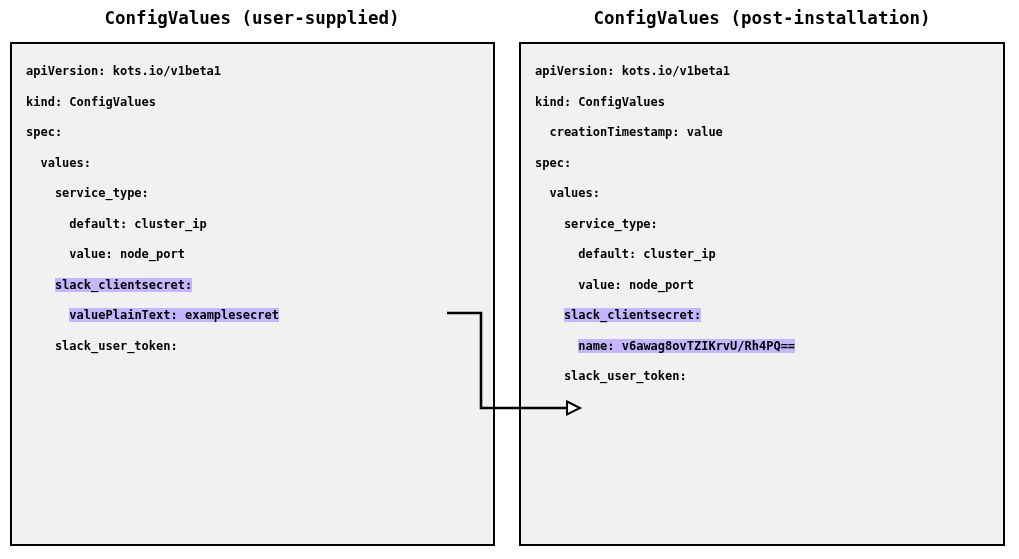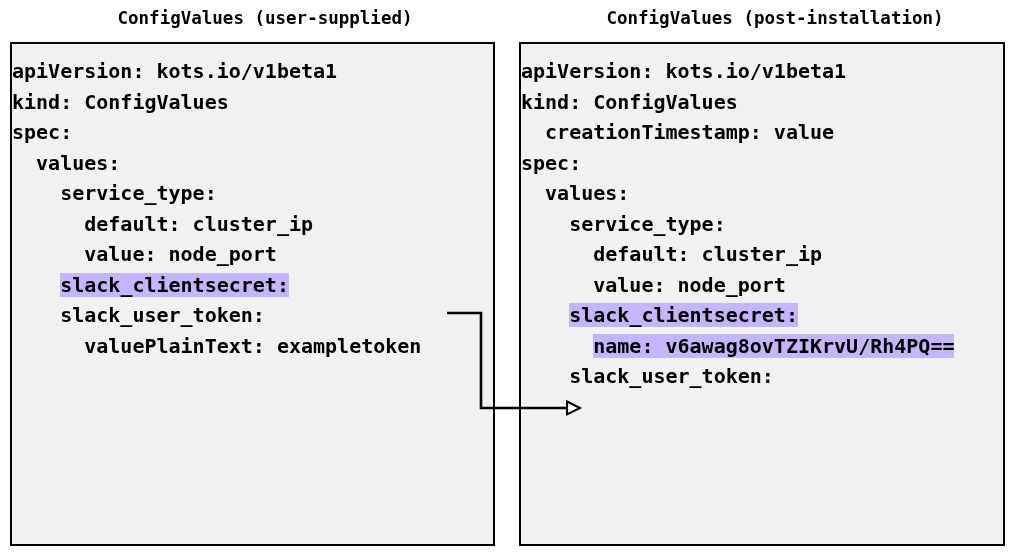--- a/index.html
+++ b/index.html
@@ -15,21 +15,21 @@
     font-family: "DejaVu Sans Mono", "Liberation Mono", monospace;
   }
 
   .panel {
     position: absolute;
     top: 0;
   }
   .panel-title {
     position: absolute;
     top: 8px;
-    left: 13px;
+    left: 0;
     width: 100%;
     text-align: center;
     font-family: "DejaVu Sans Mono", "Liberation Mono", monospace;
     font-size: 17.5px;
     font-weight: bold;
     color: #000000;
     letter-spacing: 0px;
     white-space: nowrap;
   }
   .code-box {
@@ -38,26 +38,27 @@
     left: 0;
     box-sizing: border-box;
     background: #f1f1f1;
     border: 2px solid #000000;
     padding: 12px 0 0 0;
     overflow: hidden;
   }
 
   .code-line {
     font-family: "DejaVu Sans Mono", "Liberation Mono", monospace;
-    font-size: 20px;
+    font-size: 12px;
     font-weight: bold;
     color: #000000;
     height: 30.5px;
     line-height: 30.5px;
     white-space: pre;
+    padding-left: 14px;
   }
   .code-line > span.seg {
     display: inline;
     white-space: pre;
   }
   .code-line > span.hl {
     background: #c4b5fd;
     display: inline;
     white-space: pre;
   }
@@ -87,22 +88,22 @@
   <div class="panel-title">ConfigValues (user-supplied)</div>
   <div class="code-box" id="code-box-left">
       <div class="code-line"><span class="seg">apiVersion: kots.io/v1beta1</span></div>
       <div class="code-line"><span class="seg">kind: ConfigValues</span></div>
       <div class="code-line"><span class="seg">spec:</span></div>
       <div class="code-line"><span class="seg">  values:</span></div>
       <div class="code-line"><span class="seg">    service_type:</span></div>
       <div class="code-line"><span class="seg">      default: cluster_ip</span></div>
       <div class="code-line"><span class="seg">      value: node_port</span></div>
       <div class="code-line"><span class="seg">    </span><span class="hl">slack_clientsecret:</span></div>
+      <div class="code-line"><span class="seg">      </span><span class="hl">valuePlainText: examplesecret</span></div>
       <div class="code-line"><span class="seg">    slack_user_token:</span></div>
-      <div class="code-line"><span class="seg">      valuePlainText: exampletoken</span></div>
     </div>
 </div>
 
 <div class="panel" id="panel-right">
   <div class="panel-title">ConfigValues (post-installation)</div>
   <div class="code-box" id="code-box-right">
       <div class="code-line"><span class="seg">apiVersion: kots.io/v1beta1</span></div>
       <div class="code-line"><span class="seg">kind: ConfigValues</span></div>
       <div class="code-line"><span class="seg">  creationTimestamp: value</span></div>
       <div class="code-line"><span class="seg">spec:</span></div>

